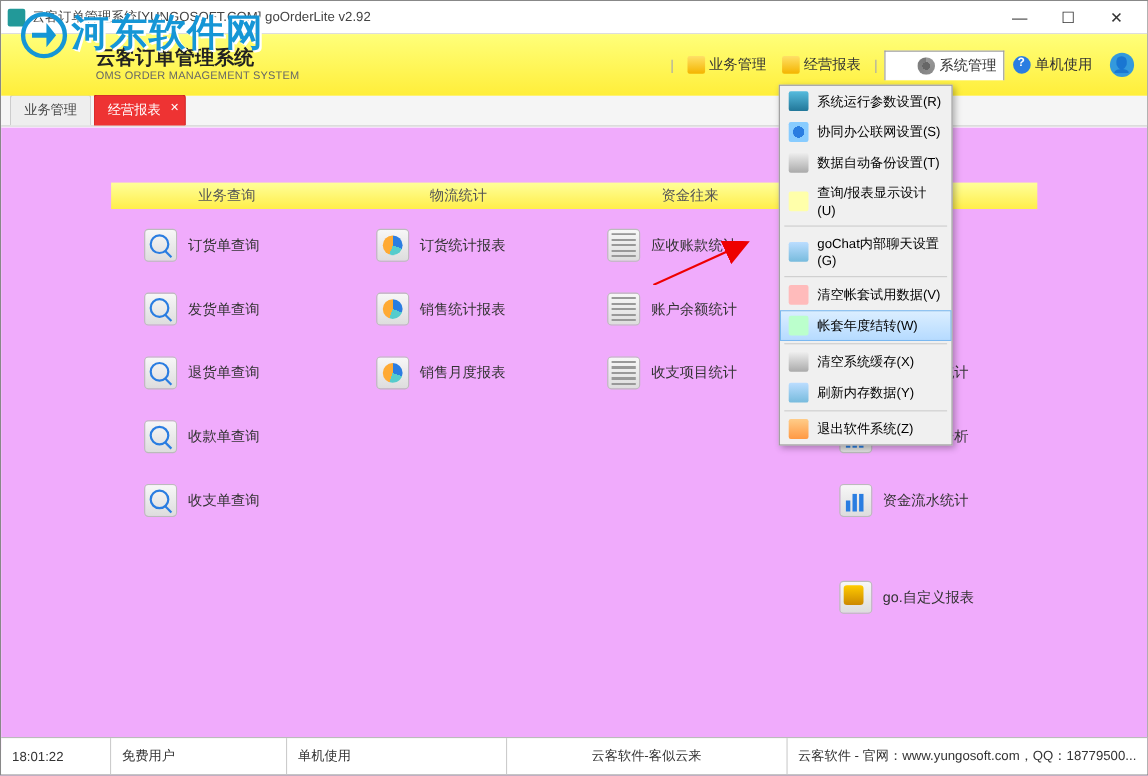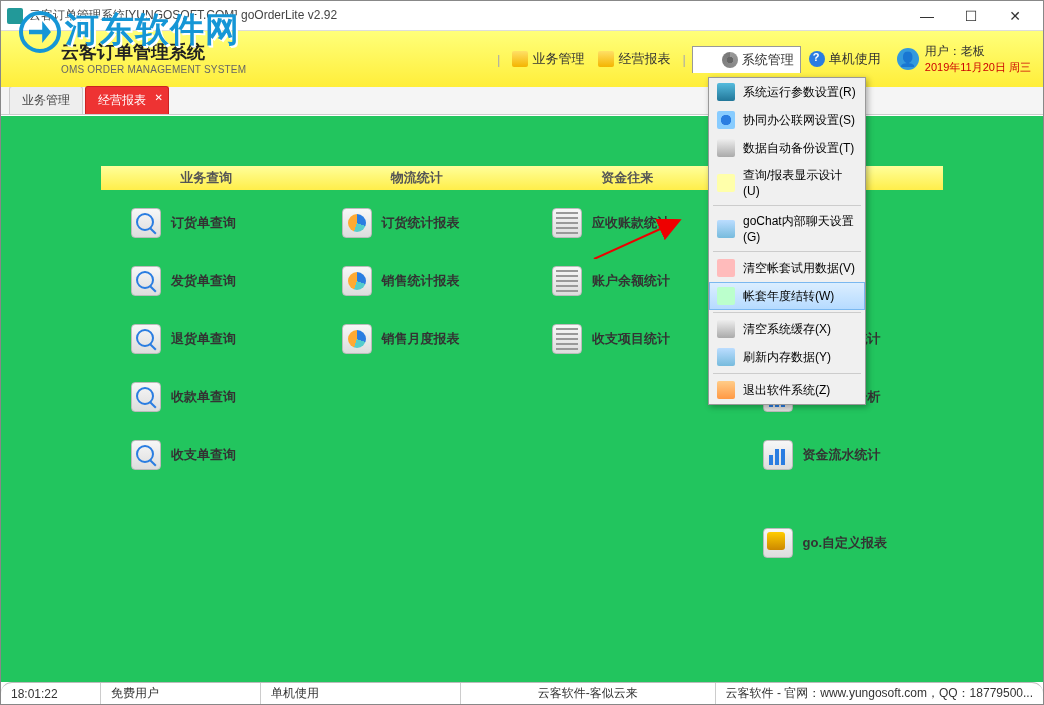--- a/index.html
+++ b/index.html
@@ -11,21 +11,21 @@
 .titlebar .spacer { flex: 1; }
 .titlebar .win-btn { width: 44px; height: 28px; display: flex; align-items: center; justify-content: center; font-size: 14px; color: #333; }
 
 
 .watermark { position: absolute; left: 18px; top: 6px; font-size: 34px; font-weight: 700; color: #1596d6; text-shadow: 1px 1px 0 #fff, 2px 2px 0 #fff; z-index: 50; letter-spacing: 1px; pointer-events: none; }
 .watermark .wm-icon { display: inline-block; width: 42px; height: 42px; border: 4px solid #1596d6; border-radius: 50%; vertical-align: middle; margin-right: 4px; position: relative; }
 .watermark .wm-icon::after { content: ""; position: absolute; inset: 6px; background: #1596d6; clip-path: polygon(0 40%, 60% 40%, 60% 0, 100% 50%, 60% 100%, 60% 60%, 0 60%); }
 
 
 .brandbar { height: 56px; background: linear-gradient(#ffff7a, #ffee3a); display: flex; align-items: center; padding: 0 12px 0 60px; position: relative; }
-.brandbar .brand-text { line-height: 1.2; }
+.brandbar .brand-text { line-height: 1.2; margin-left: 26px; }
 .brandbar .brand-cn { font-size: 18px; font-weight: 700; color: #222; }
 .brandbar .brand-en { font-size: 10px; color: #666; letter-spacing: 0.2px; }
 .brandbar .menu { margin-left: auto; display: flex; align-items: center; gap: 2px; font-size: 13px; color: #333; }
 .brandbar .menu .sep { color: #aaa; margin: 0 4px; }
 .brandbar .menu .mitem { display: flex; align-items: center; gap: 4px; padding: 4px 6px; cursor: pointer; }
 .brandbar .menu .mitem.active { background: #fff; border: 1px solid #999; border-bottom: none; padding-left: 29px; }
 .brandbar .user { margin-left: 10px; font-size: 12px; color: #333; line-height: 1.3; text-align: left; display: flex; align-items: center; gap: 6px; }
 .brandbar .user .avatar-icon { width: 22px; height: 22px; background: #3399dd; border-radius: 50%; display: flex; align-items: center; justify-content: center; color: #fff; font-size: 14px; }
 .brandbar .user .date { color: #c00; font-size: 11px; }
 
@@ -35,21 +35,21 @@
 .ico-help { background: #2a7de1; border-radius: 50%; position: relative; }
 .ico-help::after { content: "?"; color: #fff; font-size: 11px; font-weight: 700; position: absolute; left: 4px; top: 0; }
 
 
 .tabstrip { height: 28px; background: #f5f5f5; display: flex; align-items: flex-end; padding-left: 8px; gap: 2px; border-bottom: 1px solid #ccc; font-size: 12px; }
 .tabstrip .tab { padding: 5px 12px; background: #eee; border: 1px solid #ccc; border-bottom: none; border-radius: 3px 3px 0 0; color: #444; }
 .tabstrip .tab.active { background: #e33; color: #fff; border-color: #c22; position: relative; padding-right: 22px; }
 .tabstrip .tab.active .close { position: absolute; right: 5px; top: 5px; font-size: 10px; color: #fff; }
 
 
-.main { position: absolute; left: 0; right: 0; top: 115px; bottom: 22px; background: #22c55e; font-weight: bold; }
+.main { position: absolute; left: 0; right: 0; top: 115px; bottom: 22px; background: #f0abfc; }
 .colhdrs { display: flex; margin: 50px 100px 18px 100px; background: linear-gradient(#ffff9a, #ffee4a); height: 24px; align-items: center; font-size: 13px; color: #555; }
 .colhdrs div { flex: 1; text-align: center; }
 .grid { margin: 0 100px; display: grid; grid-template-columns: repeat(4, 1fr); column-gap: 0; row-gap: 28px; font-size: 13px; color: #333; }
 .cell { display: flex; align-items: center; gap: 10px; padding-left: 30px; cursor: pointer; }
 .cell .ci { width: 30px; height: 30px; display: flex; align-items: center; justify-content: center; border-radius: 4px; flex-shrink: 0; }
 .mag { background: linear-gradient(#f7f7f7, #ddd); border: 1px solid #bbb; position: relative; }
 .mag::before { content: ""; position: absolute; width: 14px; height: 14px; border: 2px solid #2a7de1; border-radius: 50%; left: 4px; top: 4px; }
 .mag::after { content: ""; position: absolute; width: 8px; height: 2px; background: #2a7de1; transform: rotate(45deg); right: 3px; bottom: 5px; }
 .pie { background: linear-gradient(#f7f7f7, #ddd); border: 1px solid #bbb; position: relative; }
 .pie::before { content: ""; position: absolute; inset: 5px; background: conic-gradient(#2a7de1 0 110deg, #5cc 110deg 200deg, #fa3 200deg 360deg); border-radius: 50%; }
@@ -73,21 +73,21 @@
 .dropdown .dk4{background:#ffa;}
 .dropdown .dk5{background:linear-gradient(#bdf,#7bd);}
 .dropdown .dk6{background:#fbb;}
 .dropdown .dk7{background:#bfc;}
 .dropdown .dk8{background:linear-gradient(#fc8,#f94);}
 
 
 .arrow { position: absolute; left: 548px; top: 218px; width: 180px; height: 40px; z-index: 90; pointer-events: none; }
 
 
-.statusbar { position: absolute; left: 0; right: 0; bottom: 0; height: 22px; background: #fff; border-top: 1px solid #bbb; display: flex; font-size: 12px; color: #333; border-radius: 11px; }
+.statusbar { position: absolute; left: 0; right: 0; bottom: 0; height: 34px; background: #fff; border-top: 1px solid #bbb; display: flex; font-size: 12px; color: #333; }
 .statusbar > div { padding: 0 10px; height: 100%; display: flex; align-items: center; border-right: 1px solid #ccc; }
 .statusbar > div:first-child{ width:100px;}
 .statusbar > div:nth-child(2){ width:160px;}
 .statusbar > div:nth-child(3){ width:200px;}
 .statusbar > div:nth-child(4){ flex:1; justify-content:center;}
 .statusbar > div:last-child{ border-right:none; }
 </style>
 </head>
 <body>
 
@@ -124,24 +124,20 @@
         <span class="ico16 ico-gear"></span>
         <span>系统管理</span>
       </span>
     <span class="mitem">
         <span class="ico16 ico-help"></span>
         <span>单机使用</span>
       </span>
   </div>
   <div class="user">
     <span class="avatar-icon">👤</span>
-    <div>
-      <div>用户：老板</div>
-      <div class="date">2019年11月20日 周三</div>
-    </div>
   </div>
 </div>
 
 <div class="tabstrip">
   <div class="tab"><span>业务管理</span></div>
   <div class="tab active"><span>经营报表</span><span class="close">✕</span></div>
 </div>
 
 <div class="main">
   <div class="colhdrs">

